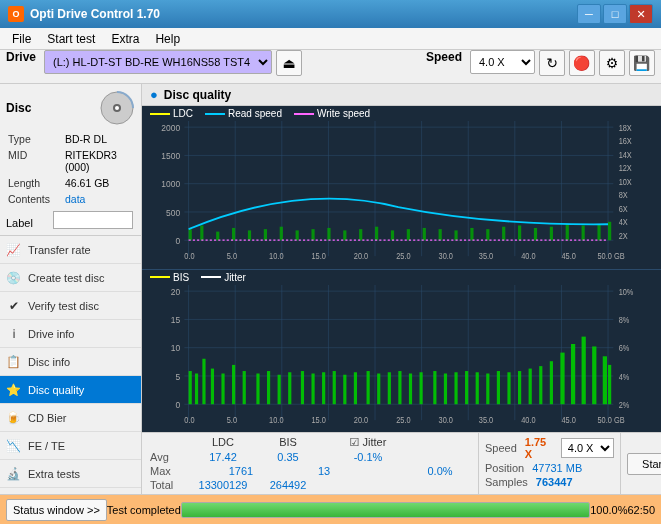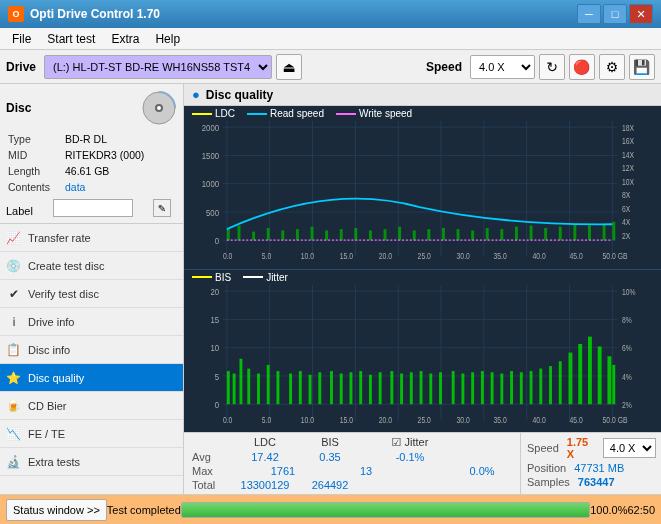--- a/index.html
+++ b/index.html
@@ -32,37 +32,37 @@
       padding: 0 4px;
     }
     .menu-item { padding: 2px 8px; cursor: pointer; font-size: 12px; border-radius: 2px; }
 
     
     .toolbar {
       background: #f0f0f0;
       border-bottom: 1px solid #ccc;
       height: 34px;
       display: flex;
-      align-items: center;
+      align-items: flex-start;
       padding: 0 6px;
       gap: 4px;
     }
     .toolbar-label { font-size: 12px; font-weight: bold; margin-right: 4px; }
     .drive-select { height: 24px; font-size: 11px; border: 1px solid #aaa; background: #c4b5fd; padding: 0 4px; min-width: 200px; border-radius: 2px; cursor: pointer; }
     .toolbar-btn { height: 26px; width: 26px; border: 1px solid #aaa; background: #f8f8f8; cursor: pointer; display: flex; align-items: center; justify-content: center; border-radius: 2px; font-size: 14px; }
     .speed-label { font-size: 12px; font-weight: bold; margin-left: 8px; margin-right: 4px; }
     .speed-select { height: 24px; font-size: 11px; border: 1px solid #aaa; background: white; padding: 0 4px; width: 65px; border-radius: 2px; cursor: pointer; }
     .toolbar-spacer { flex: 1; }
 
     
     .main-content { display: flex; height: calc(524px - 28px - 22px - 34px - 30px); }
 
     
     .sidebar {
-      width: 184px;
+      width: 142px;
       background: #f0f0f0;
       border-right: 1px solid #ccc;
       display: flex;
       flex-direction: column;
       flex-shrink: 0;
     }
     .disc-info-panel {
       padding: 6px;
       border-bottom: 1px solid #ccc;
     }

